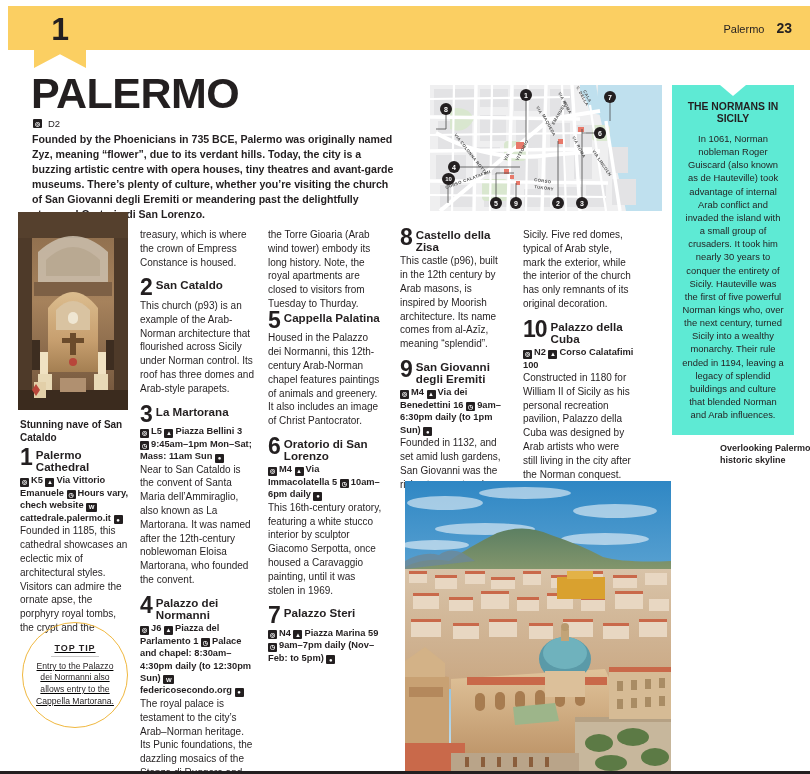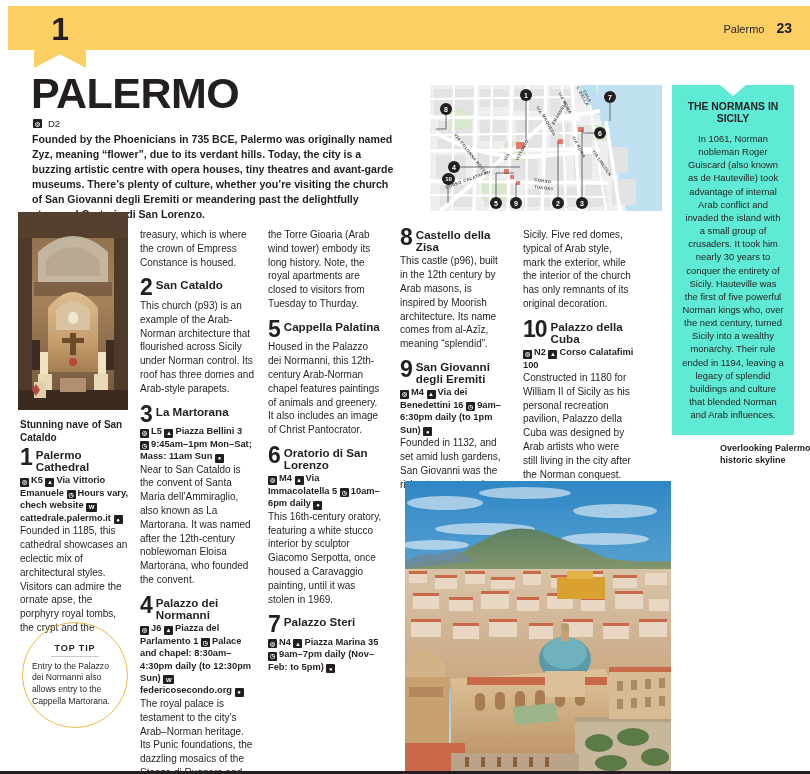--- a/index.html
+++ b/index.html
@@ -104,21 +104,21 @@
     position: absolute; left: 20px; top: 418px; width: 110px;
     font-size: 10px; font-weight: 700; line-height: 1.3; color: #231f20;
   }
 
   
   .toptip {
     position: absolute; left: 22px; top: 622px;
     width: 106px; height: 106px;
     border: 1.6px solid #f0b840; border-radius: 50%;
     display: flex; flex-direction: column; align-items: center;
-    justify-content: center; text-align: left; padding: 6px 9px;
+    justify-content: center; text-align: center; padding: 6px 9px; text-decoration: underline;
   }
   .toptip-label {
     font-size: 9px; font-weight: 700; letter-spacing: 0.9px;
     color: #231f20; margin-bottom: 3px;
   }
   .toptip-rule { width: 48px; height: 1px; background: #c9c9c9; margin-bottom: 4px; }
   .toptip-text { font-size: 8.6px; line-height: 1.34; color: #231f20; }
 
   
   .map {
@@ -288,21 +288,21 @@
         <span class="chip">▲</span><span>Piazza del Parlamento 1</span>
         <span class="chip">◷</span><span>Palace and chapel: 8:30am–4:30pm daily (to 12:30pm Sun)</span>
         <span class="chip wide">W</span><span>federicosecondo.org</span>
         <span class="chip">●</span>
       </div>
       <div class="body-text">The royal palace is testament to the city’s Arab–Norman heritage. Its Punic foundations, the dazzling mosaics of the Stanza di Ruggero and</div>
     </div>
   </div>
 
   <div class="col col3">
-    <div class="body-text" style="margin-bottom:9px">the Torre Gioaria (Arab wind tower) embody its long history. Note, the royal apartments are closed to visitors from Tuesday to Thurday.</div>
+    <div class="body-text" style="margin-bottom:0">the Torre Gioaria (Arab wind tower) embody its long history. Note, the royal apartments are closed to visitors from Tuesday to Thurday.</div>
 
     <div class="entry">
       <div class="entry-head">
         <span class="entry-num">5</span>
         <span class="entry-title">Cappella Palatina</span>
       </div>
       <div class="body-text">Housed in the Palazzo dei Normanni, this 12th-century Arab-Norman chapel features paintings of animals and greenery. It also includes an image of Christ Pantocrator.</div>
     </div>
 
     <div class="entry">
@@ -319,21 +319,21 @@
       <div class="body-text">This 16th-century oratory, featuring a white stucco interior by sculptor Giacomo Serpotta, once housed a Caravaggio painting, until it was stolen in 1969.</div>
     </div>
 
     <div class="entry">
       <div class="entry-head">
         <span class="entry-num">7</span>
         <span class="entry-title">Palazzo Steri</span>
       </div>
       <div class="meta">
         <span class="chip">◎</span><span>N4</span>
-        <span class="chip">▲</span><span>Piazza Marina 35</span>
+        <span class="chip">▲</span><span>Piazza Marina 59</span>
         <span class="chip">◷</span><span>9am–7pm daily (Nov–Feb: to 5pm)</span>
         <span class="chip">●</span>
       </div>
     </div>
   </div>
 
   <div class="col col4">
     <div class="entry">
       <div class="entry-head">
         <span class="entry-num">8</span>

